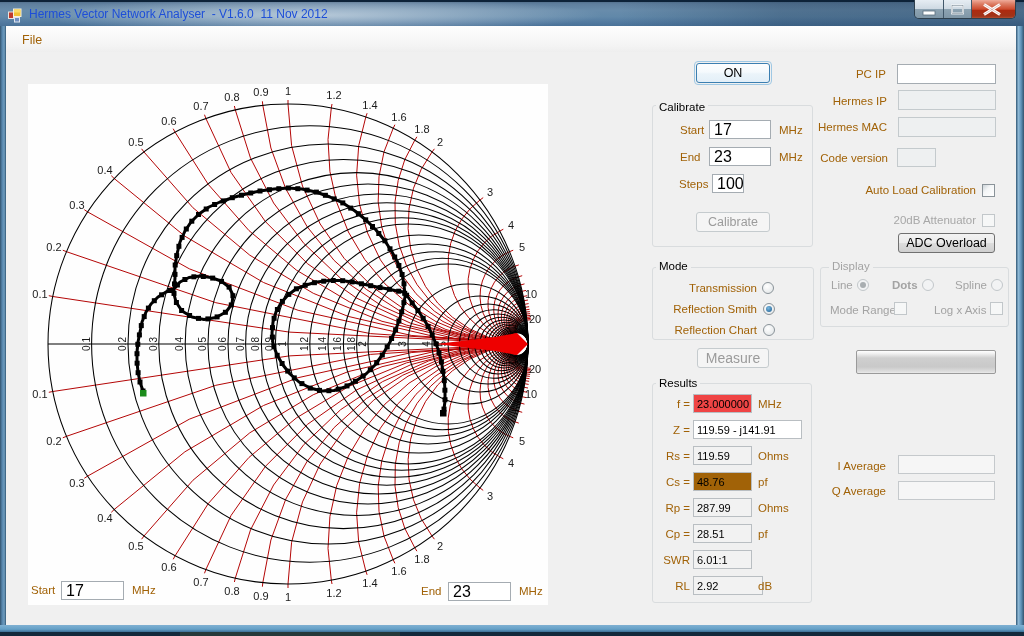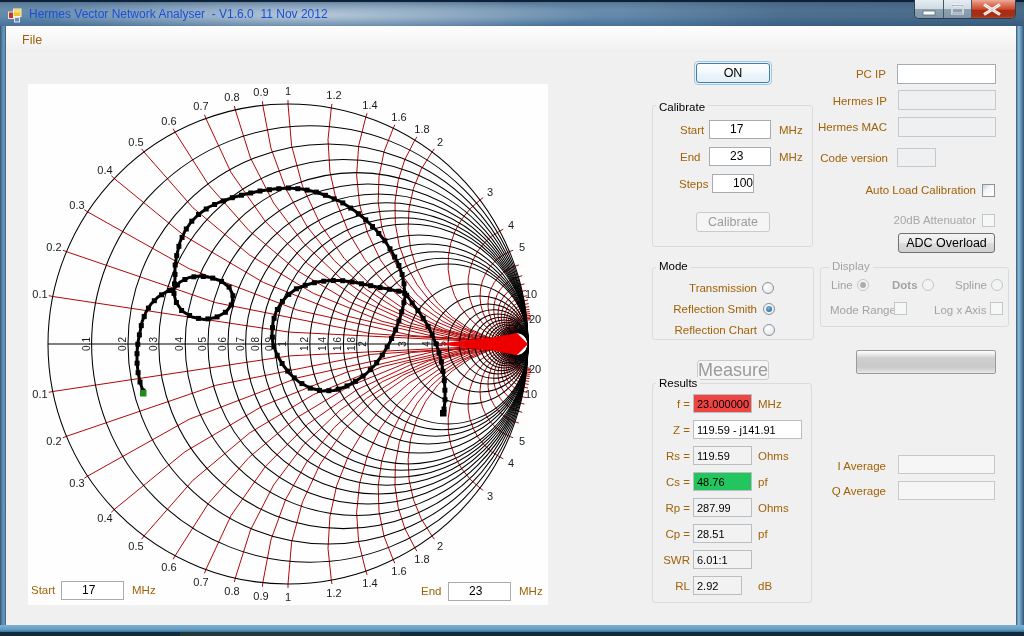--- a/index.html
+++ b/index.html
@@ -1,18 +1,18 @@
 <!DOCTYPE html>
 <html><head><meta charset="utf-8"><style>
 * { margin:0; padding:0; box-sizing:border-box; }
 html,body { width:1024px; height:636px; overflow:hidden; }
 body { font-family:"Liberation Sans", sans-serif; background:#f0f0f0; position:relative; }
 .lbl { position:absolute; font-size:11.5px; color:#a16207; white-space:nowrap; }
 .glbl { position:absolute; font-size:11.5px; color:#a3a3a3; white-space:nowrap; }
-.tb { position:absolute; background:#fff; border:1px solid #a5acb2; font-size:12px; color:#000; padding:1px 20px; line-height:15px; }
+.tb { position:absolute; background:#fff; border:1px solid #a5acb2; font-size:16px; color:#000; padding:1px 4px; line-height:15px; }
 .tbd { position:absolute; background:#eef0f1; border:1px solid #c4cacd; font-size:11.5px; color:#000; padding:1px 4px; line-height:15px; }
 .gb { position:absolute; border:1px solid #d9dcde; border-radius:3px; }
 .gbl { position:absolute; font-size:11.5px; color:#000; background:#f0f0f0; padding:0 3px; }
 .btn { position:absolute; border:1px solid #8e9aa3; border-radius:3px; background:linear-gradient(180deg,#f3f3f3 0%,#ebebeb 48%,#dcdcdc 52%,#cfcfcf 100%); font-size:11.5px; color:#000; text-align:center; }
 .btnd { position:absolute; border:1px solid #c5cbce; border-radius:3px; background:#f5f5f5; font-size:11.5px; color:#9b9b9b; text-align:center; }
 .rad { position:absolute; width:12px; height:12px; border-radius:50%; border:1px solid #8a9399; background:radial-gradient(circle at 40% 35%, #fff 0%, #e8ebec 70%, #cfd4d7 100%); }
 .rad.sel::after { content:""; position:absolute; left:2px; top:2px; width:6px; height:6px; border-radius:50%; background:radial-gradient(circle at 40% 35%, #7ab8e0, #1b5b8e); }
 .radd { position:absolute; width:12px; height:12px; border-radius:50%; border:1px solid #c2c7ca; background:#f2f3f4; }
 .radd.sel::after { content:""; position:absolute; left:2px; top:2px; width:6px; height:6px; border-radius:50%; background:#a9aeb1; }
 .chk { position:absolute; width:13px; height:13px; border:1px solid #8a9399; background:linear-gradient(135deg,#cdd4d9 0%,#f4f6f7 40%,#fff 100%); }
@@ -373,44 +373,44 @@
 <div class="tb" style="left:712px;top:174px;width:32px;height:19px;">100</div>
 <div class="btnd" style="left:696px;top:212px;width:74px;height:20px;line-height:18px;font-size:12.5px;">Calibrate</div>
 <div class="gb" style="left:652px;top:267px;width:162px;height:73px;"></div>
 <div class="gbl" style="left:656px;top:260px;">Mode</div>
 <div class="lbl" style="left:657px;top:282px;width:100px;text-align:right;">Transmission</div>
 <div class="rad" style="left:762px;top:282px;"></div>
 <div class="lbl" style="left:657px;top:303px;width:100px;text-align:right;">Reflection Smith</div>
 <div class="rad sel" style="left:763px;top:303px;"></div>
 <div class="lbl" style="left:657px;top:324px;width:100px;text-align:right;">Reflection Chart</div>
 <div class="rad" style="left:763px;top:324px;"></div>
-<div class="btnd" style="left:697px;top:360px;width:72px;height:20px;line-height:18px;font-size:18px;">Measure</div>
+<div class="btnd" style="left:697px;top:348px;width:72px;height:20px;line-height:18px;font-size:14px;">Measure</div>
 <div class="gb" style="left:652px;top:383px;width:160px;height:220px;"></div>
 <div class="gbl" style="left:656px;top:377px;">Results</div>
 <div class="lbl" style="left:657px;top:398px;width:33px;text-align:right;">f =</div>
 <div class="tb" style="left:693px;top:394px;width:59px;height:19px;background:#ef4444;border-color:#b9bec2;font-size:11px;padding:2px 3px;">23.000000</div>
 <div class="lbl" style="left:758px;top:398px;">MHz</div>
 <div class="lbl" style="left:657px;top:424px;width:33px;text-align:right;">Z =</div>
 <div class="tb" style="left:693px;top:420px;width:109px;height:19px;background:#fff;border-color:#b9bec2;font-size:11px;padding:2px 3px;">119.59 - j141.91</div>
 <div class="lbl" style="left:657px;top:450px;width:33px;text-align:right;">Rs =</div>
 <div class="tb" style="left:693px;top:446px;width:59px;height:19px;background:#f2f2f2;border-color:#b9bec2;font-size:11px;padding:2px 3px;">119.59</div>
 <div class="lbl" style="left:758px;top:450px;">Ohms</div>
 <div class="lbl" style="left:657px;top:476px;width:33px;text-align:right;">Cs =</div>
-<div class="tb" style="left:693px;top:472px;width:59px;height:19px;background:#22c55e;border-color:#b9bec2;font-size:11px;padding:2px 3px;">48.76</div>
+<div class="tb" style="left:693px;top:472px;width:59px;height:19px;background:#a16207;border-color:#b9bec2;font-size:11px;padding:2px 3px;">48.76</div>
 <div class="lbl" style="left:758px;top:476px;">pf</div>
 <div class="lbl" style="left:657px;top:502px;width:33px;text-align:right;">Rp =</div>
 <div class="tb" style="left:693px;top:498px;width:59px;height:19px;background:#f2f2f2;border-color:#b9bec2;font-size:11px;padding:2px 3px;">287.99</div>
 <div class="lbl" style="left:758px;top:502px;">Ohms</div>
 <div class="lbl" style="left:657px;top:528px;width:33px;text-align:right;">Cp =</div>
 <div class="tb" style="left:693px;top:524px;width:59px;height:19px;background:#f2f2f2;border-color:#b9bec2;font-size:11px;padding:2px 3px;">28.51</div>
 <div class="lbl" style="left:758px;top:528px;">pf</div>
 <div class="lbl" style="left:657px;top:554px;width:33px;text-align:right;">SWR</div>
 <div class="tb" style="left:693px;top:550px;width:59px;height:19px;background:#f2f2f2;border-color:#b9bec2;font-size:11px;padding:2px 3px;">6.01:1</div>
 <div class="lbl" style="left:657px;top:580px;width:33px;text-align:right;">RL</div>
-<div class="tb" style="left:693px;top:576px;width:49px;height:19px;background:#f2f2f2;border-color:#b9bec2;font-size:11px;padding:2px 3px;">2.92</div>
+<div class="tb" style="left:693px;top:576px;width:70px;height:19px;background:#f2f2f2;border-color:#b9bec2;font-size:11px;padding:2px 3px;">2.92</div>
 <div class="lbl" style="left:758px;top:580px;">dB</div>
 <div class="lbl" style="left:786px;top:68px;width:100px;text-align:right;">PC IP</div>
 <div class="tb" style="left:897px;top:64px;width:99px;height:20px;"></div>
 <div class="lbl" style="left:787px;top:95px;width:100px;text-align:right;">Hermes IP</div>
 <div class="tbd" style="left:898px;top:90px;width:98px;height:20px;"></div>
 <div class="lbl" style="left:787px;top:121px;width:100px;text-align:right;">Hermes MAC</div>
 <div class="tbd" style="left:898px;top:117px;width:98px;height:20px;"></div>
 <div class="lbl" style="left:788px;top:152px;width:100px;text-align:right;">Code version</div>
 <div class="tbd" style="left:897px;top:148px;width:39px;height:19px;"></div>
 <div class="lbl" style="left:826px;top:184px;width:150px;text-align:right;">Auto Load Calibration</div>

